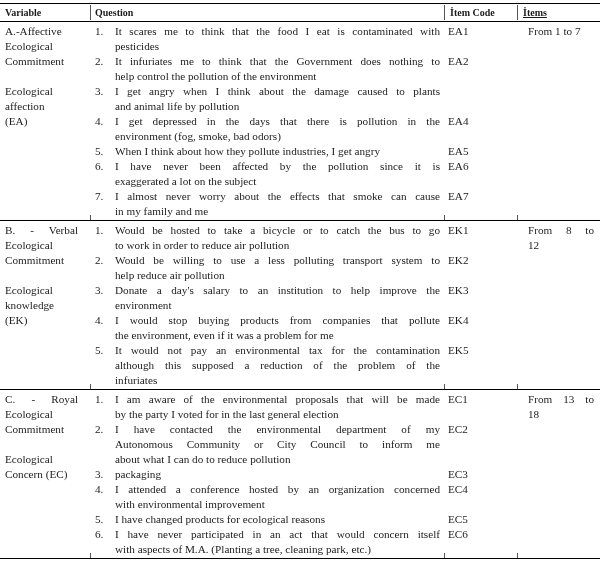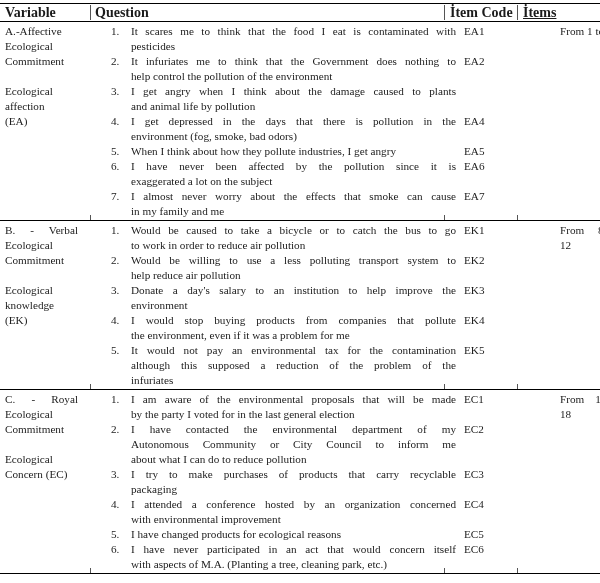--- a/index.html
+++ b/index.html
@@ -19,29 +19,29 @@
   .tick { position:absolute; width:1px; background:#555; }
   .tick.h { top:1px; bottom:1px; }
   .tick.s { top:-6px; height:5px; }
 
   .header-row {
     position:relative;
     display:flex;
     align-items:center;
     height:17px;
     font-weight:bold;
-    font-size:14px;
+    font-size:10px;
     border-bottom:1.6px solid #000;
   }
   .h-var   { flex:0 0 95px;  padding-left:5px;  box-sizing:border-box; }
   .h-q     { flex:0 0 355px; box-sizing:border-box; }
   .h-code  { flex:0 0 73px;  box-sizing:border-box; }
   .h-items { flex:1; box-sizing:border-box;text-decoration:underline; }
 
-  .section { display:flex; padding:2px 0 1px 0; line-height:15px;gap:16px; }
+  .section { display:flex; padding:2px 0 1px 0; line-height:15px; }
 
   .col-var { flex:0 0 95px; padding-left:5px; box-sizing:border-box; }
   .vline { height:15px; white-space:nowrap; padding-right:17px; }
   .vline.jlast { text-align:justify; text-align-last:justify; }
 
   .col-qc { flex:0 0 413px; box-sizing:border-box; }
   .qrow  { display:flex; }
   .qnum  { flex:0 0 20px; }
   .qtext { flex:0 0 325px; }
   .qline { height:15px; white-space:nowrap; }
@@ -153,21 +153,21 @@
             <div class="vline">Commitment</div>
             <div class="vline">&nbsp;</div>
             <div class="vline">Ecological</div>
             <div class="vline">knowledge</div>
             <div class="vline">(EK)</div>
           </div>
           <div class="col-qc">
             <div class="qrow">
               <div class="qnum">1.</div>
               <div class="qtext">
-                <div class="qline jlast">Would be caused to take a bicycle or to catch the bus to go</div>
+                <div class="qline jlast">Would be hosted to take a bicycle or to catch the bus to go</div>
                 <div class="qline">to work in order to reduce air pollution</div>
               </div>
               <div class="qcode">EK1</div>
             </div>
             <div class="qrow">
               <div class="qnum">2.</div>
               <div class="qtext">
                 <div class="qline jlast">Would be willing to use a less polluting transport system to</div>
                 <div class="qline">help reduce air pollution</div>
               </div>
@@ -234,21 +234,20 @@
               <div class="qtext">
                 <div class="qline jlast">I have contacted the environmental department of my</div>
                 <div class="qline jlast">Autonomous Community or City Council to inform me</div>
                 <div class="qline">about what I can do to reduce pollution</div>
               </div>
               <div class="qcode">EC2</div>
             </div>
             <div class="qrow">
               <div class="qnum">3.</div>
               <div class="qtext">
-                <div class="qline jlast">I try to make purchases of products that carry recyclable</div>
                 <div class="qline">packaging</div>
               </div>
               <div class="qcode">EC3</div>
             </div>
             <div class="qrow">
               <div class="qnum">4.</div>
               <div class="qtext">
                 <div class="qline jlast">I attended a conference hosted by an organization concerned</div>
                 <div class="qline">with environmental improvement</div>
               </div>

